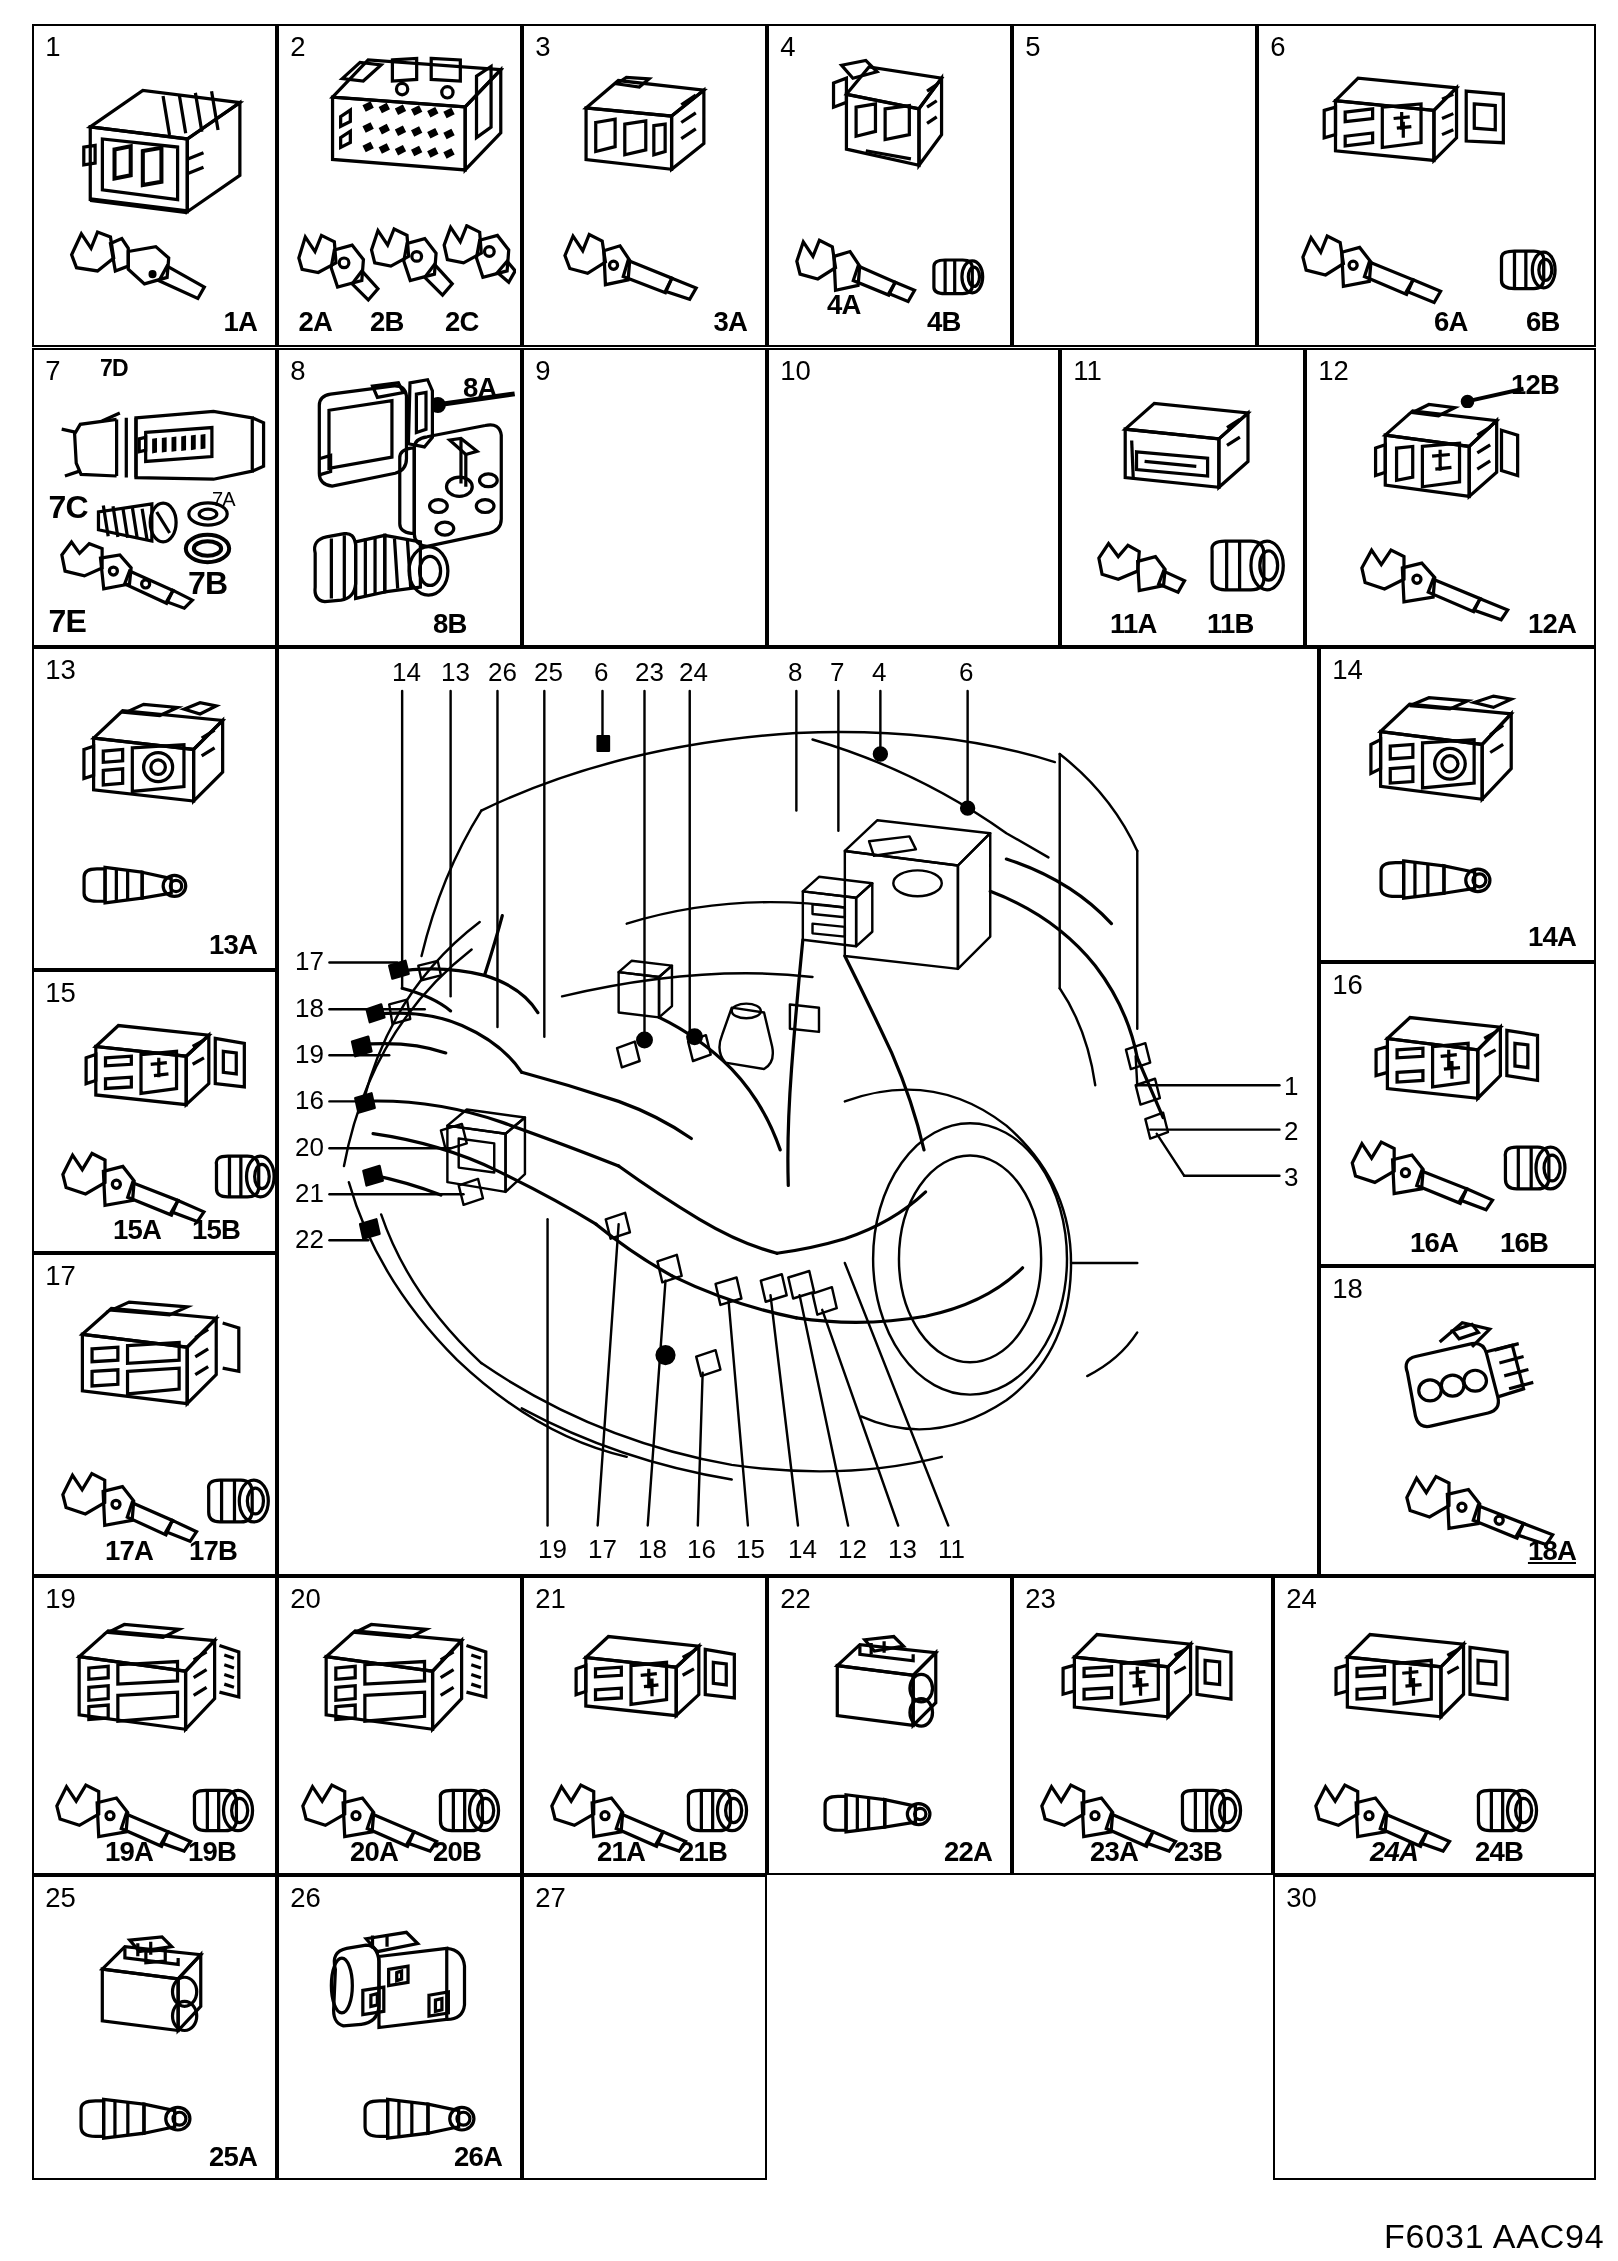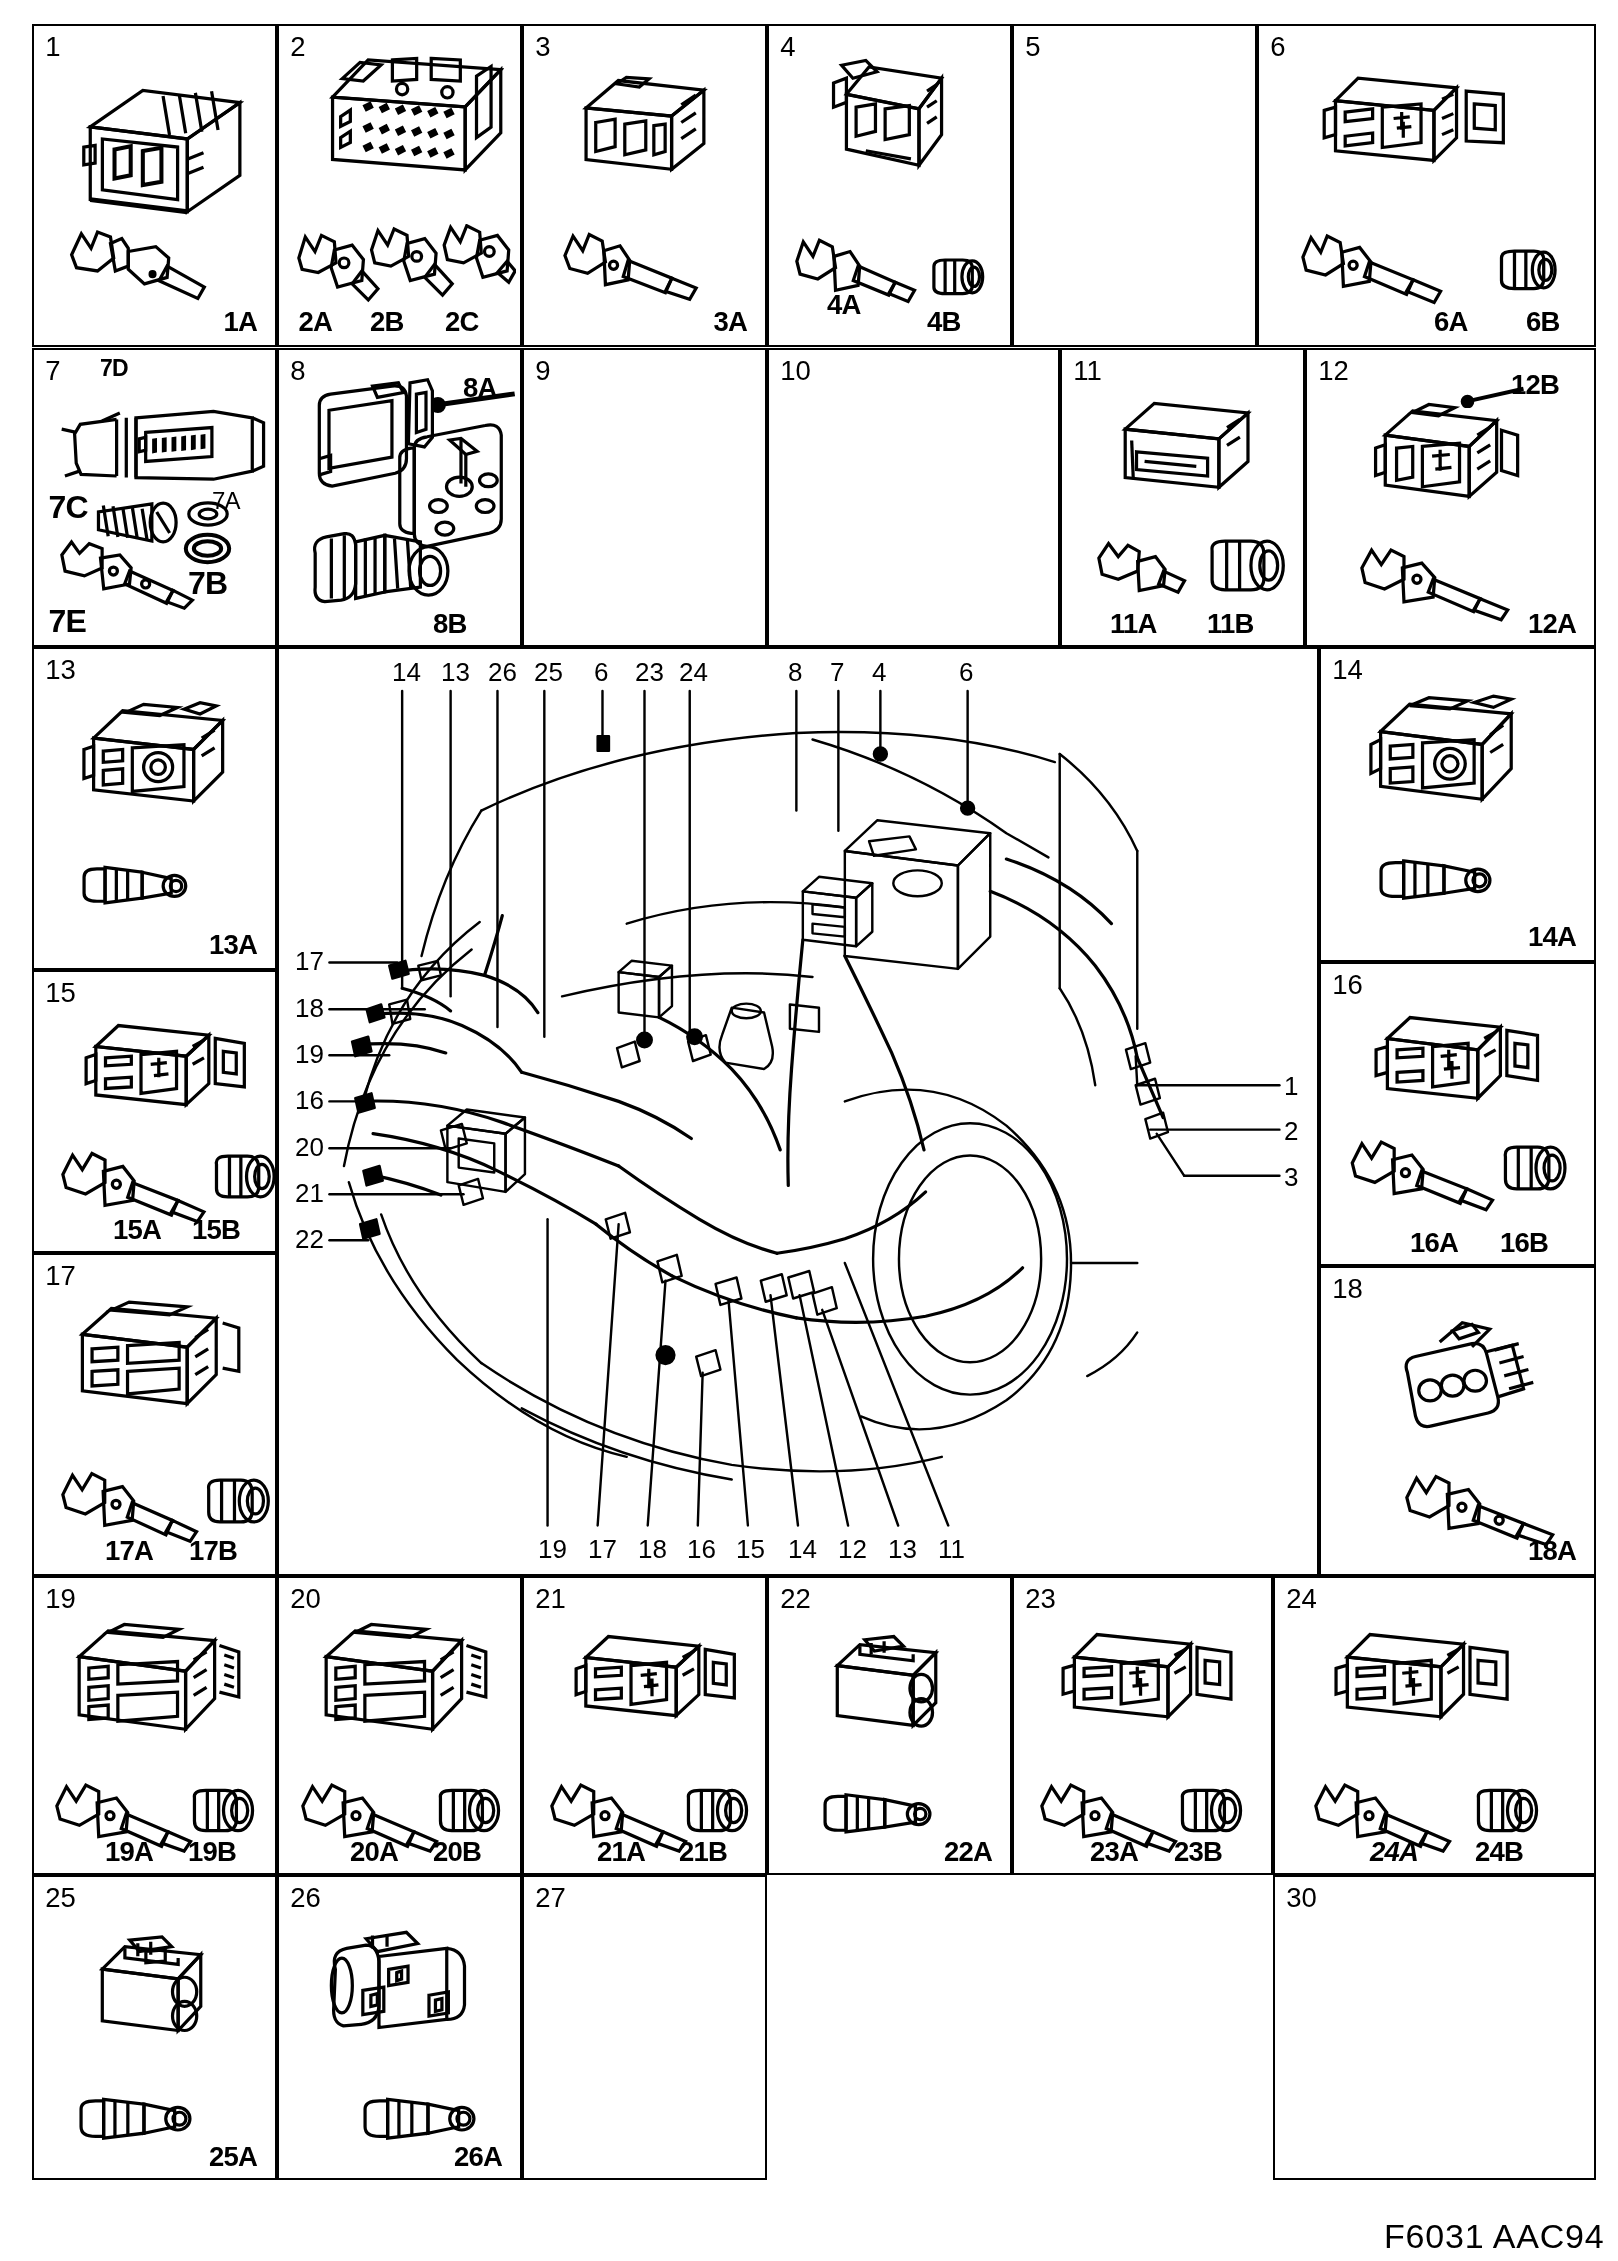--- a/index.html
+++ b/index.html
@@ -260,21 +260,21 @@
           <path d="M6 22 L18 6 L28 20 L40 8 L56 14 L56 38 L34 48 L10 42 Z"></path>
           <path d="M54 26 L78 22 L92 38 L90 58 L58 64 Z"></path>
           <path d="M90 42 L144 66 L136 82 L84 58 Z"></path>
           <path d="M144 66 L168 78 L158 88 L136 80 Z"></path>
           <circle cx="70" cy="42" r="5"></circle>
             <circle cx="110" cy="58" r="5"></circle>
         </g>
       </svg>
     </div>
     <span class="sub-label" style="left:14.5px;bottom:8px;font-size:32px;">7E</span>
-    <span class="sub-label" style="left:178px;top:139px;font-size:24px;font-weight:400;">7A</span>
+    <span class="sub-label" style="left:178px;top:139px;font-size:20px;font-weight:400;">7A</span>
     <div class="art" style="left:150px;top:147px;">
       <svg width="48" height="34" viewBox="0 0 60 42">
         <g fill="none" stroke="#000" stroke-width="4">
           <ellipse cx="30" cy="21" rx="24" ry="14"></ellipse>
           <ellipse cx="30" cy="21" rx="11" ry="6"></ellipse>
         </g>
       </svg>
     </div>
     <div class="art" style="left:147px;top:179px;">
       <svg width="53" height="39" viewBox="0 0 66 48">
@@ -656,21 +656,21 @@
         <g fill="none" stroke="#000" stroke-width="4">
           <path d="M6 34 L18 10 L30 28 L42 8 L58 16 L58 44 L34 58 L10 50 Z"></path>
           <path d="M56 30 L82 24 L96 42 L94 66 L58 72 Z"></path>
           <path d="M94 44 L150 66 L142 84 L88 62 Z"></path>
           <path d="M150 66 L186 80 L178 92 L142 80 Z"></path>
           <circle cx="74" cy="46" r="5"></circle>
             <circle cx="120" cy="62" r="5"></circle>
         </g>
       </svg>
     </div>
-    <span class="sub-label" style="right:18px;bottom:9.7px;">18A</span>
+    <span class="sub-label" style="right:18px;bottom:9.7px;text-decoration:underline;">18A</span>
   </div>
 
   <div id="center-panel" style="left:277px;top:647px;width:1042px;height:929px;">
 
     <span class="callout" style="left:113px;top:9.7px;">14</span>
     <span class="callout" style="left:162px;top:9.7px;">13</span>
     <span class="callout" style="left:209px;top:9.7px;">26</span>
     <span class="callout" style="left:255px;top:9.7px;">25</span>
     <span class="callout" style="left:315px;top:9.7px;">6</span>
     <span class="callout" style="left:356px;top:9.7px;">23</span>

